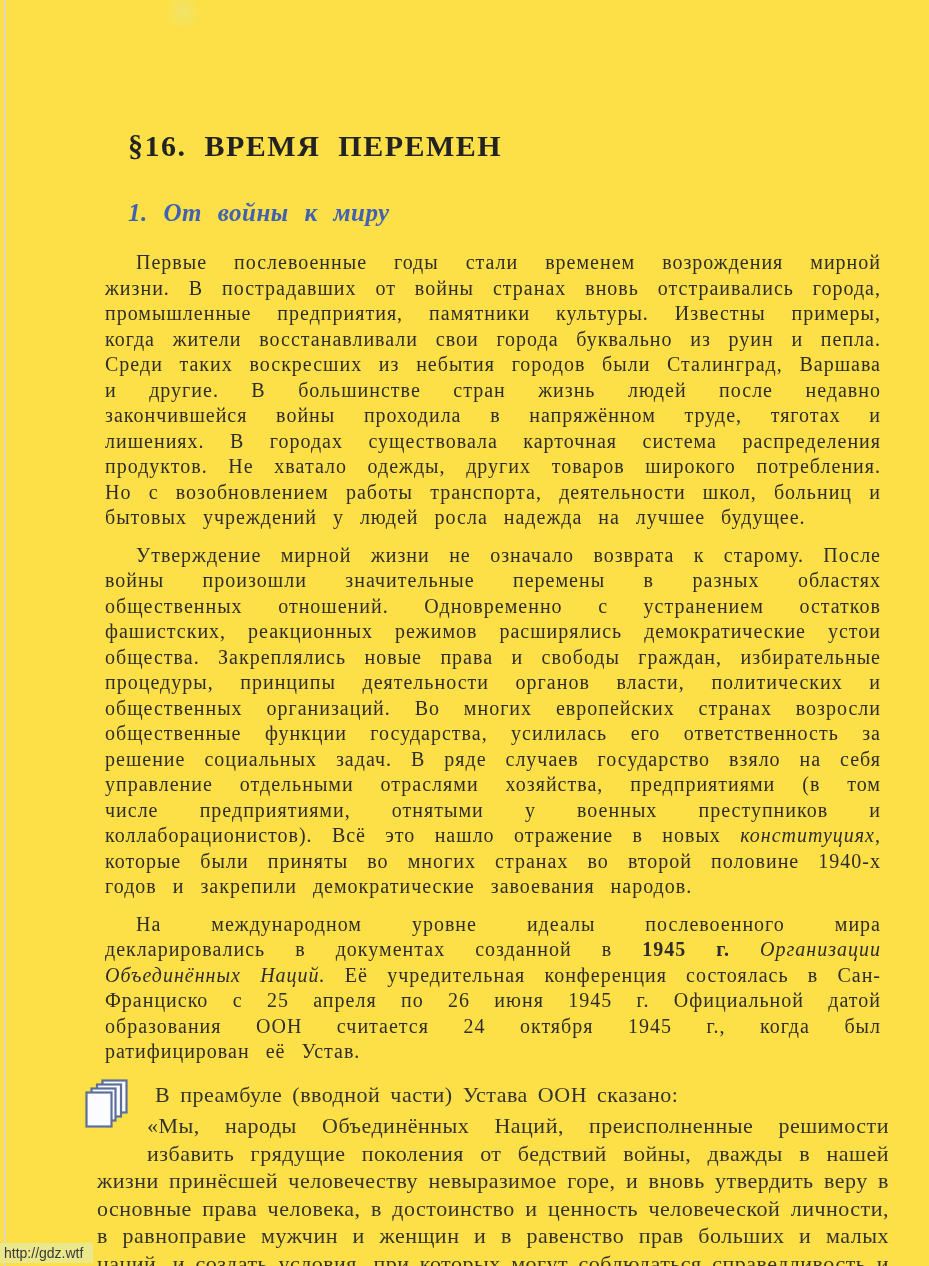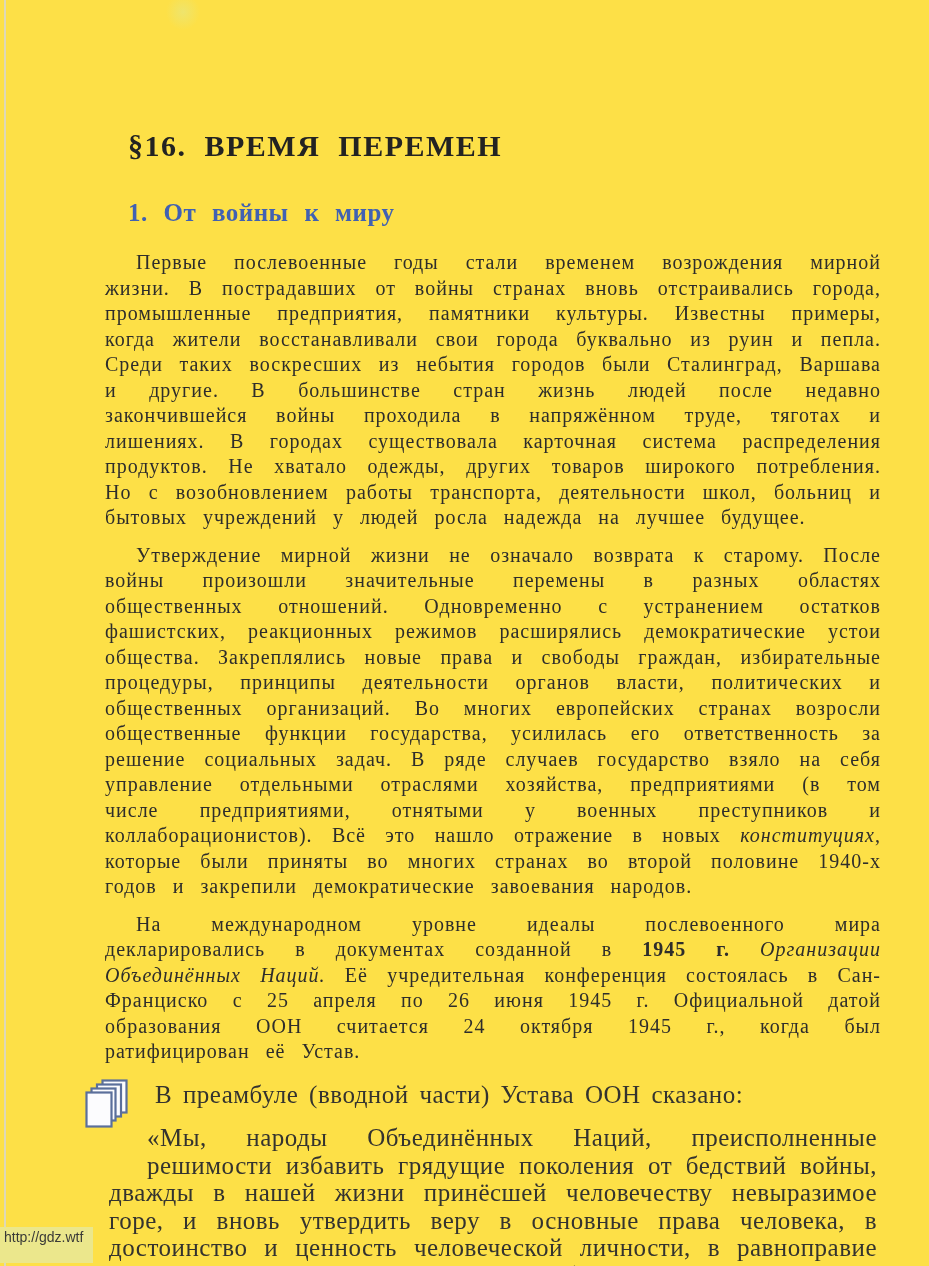--- a/index.html
+++ b/index.html
@@ -46,20 +46,21 @@
   }
 
   h2.subsection-title {
     margin: 36px 0 0 35px;
     font-size: 25px;
     line-height: 28px;
     font-weight: bold;
     letter-spacing: .5px;
     word-spacing: 9px;
     color: #4161b2;
+    font-style: italic;
   }
 
   p.body-p {
     margin: 12px;
     font-size: 20px;
     line-height: 25.5px;
     text-align: justify;
     text-indent: 31px;
     letter-spacing: 1px;
     word-spacing: 10px;
@@ -74,39 +75,39 @@
   .quote-icon {
     float: left;
     width: 62px;
     height: 80px;
     margin-left: -8px;
     margin-top: -2px;
   }
   .quote-icon svg { display: block; }
 
   p.quote-p {
-    margin: 16px;
-    font-size: 25px;
+    margin: 4px;
+    font-size: 22px;
     line-height: 27.5px;
     text-align: justify;
     letter-spacing: .5px;
     word-spacing: 4px;
     color: #34332f;
   }
   p.quote-p.intro { text-indent: 8px; }
 
   .watermark {
     position: absolute;
     left: 0; bottom: 3px;
     background: #ebe78c;
     color: #3a3a37;
     font-family: "Liberation Sans", sans-serif;
     font-size: 14px;
     line-height: 20px;
-    padding: 0 10px 16px 4px;
+    padding: 0 10px 0 4px;
     text-decoration: none;
   }
 </style>
 </head>
 <body>
 
 <div class="page">
 
   <div class="scan-edge-left"></div>
   <div class="scan-smudge"></div>

